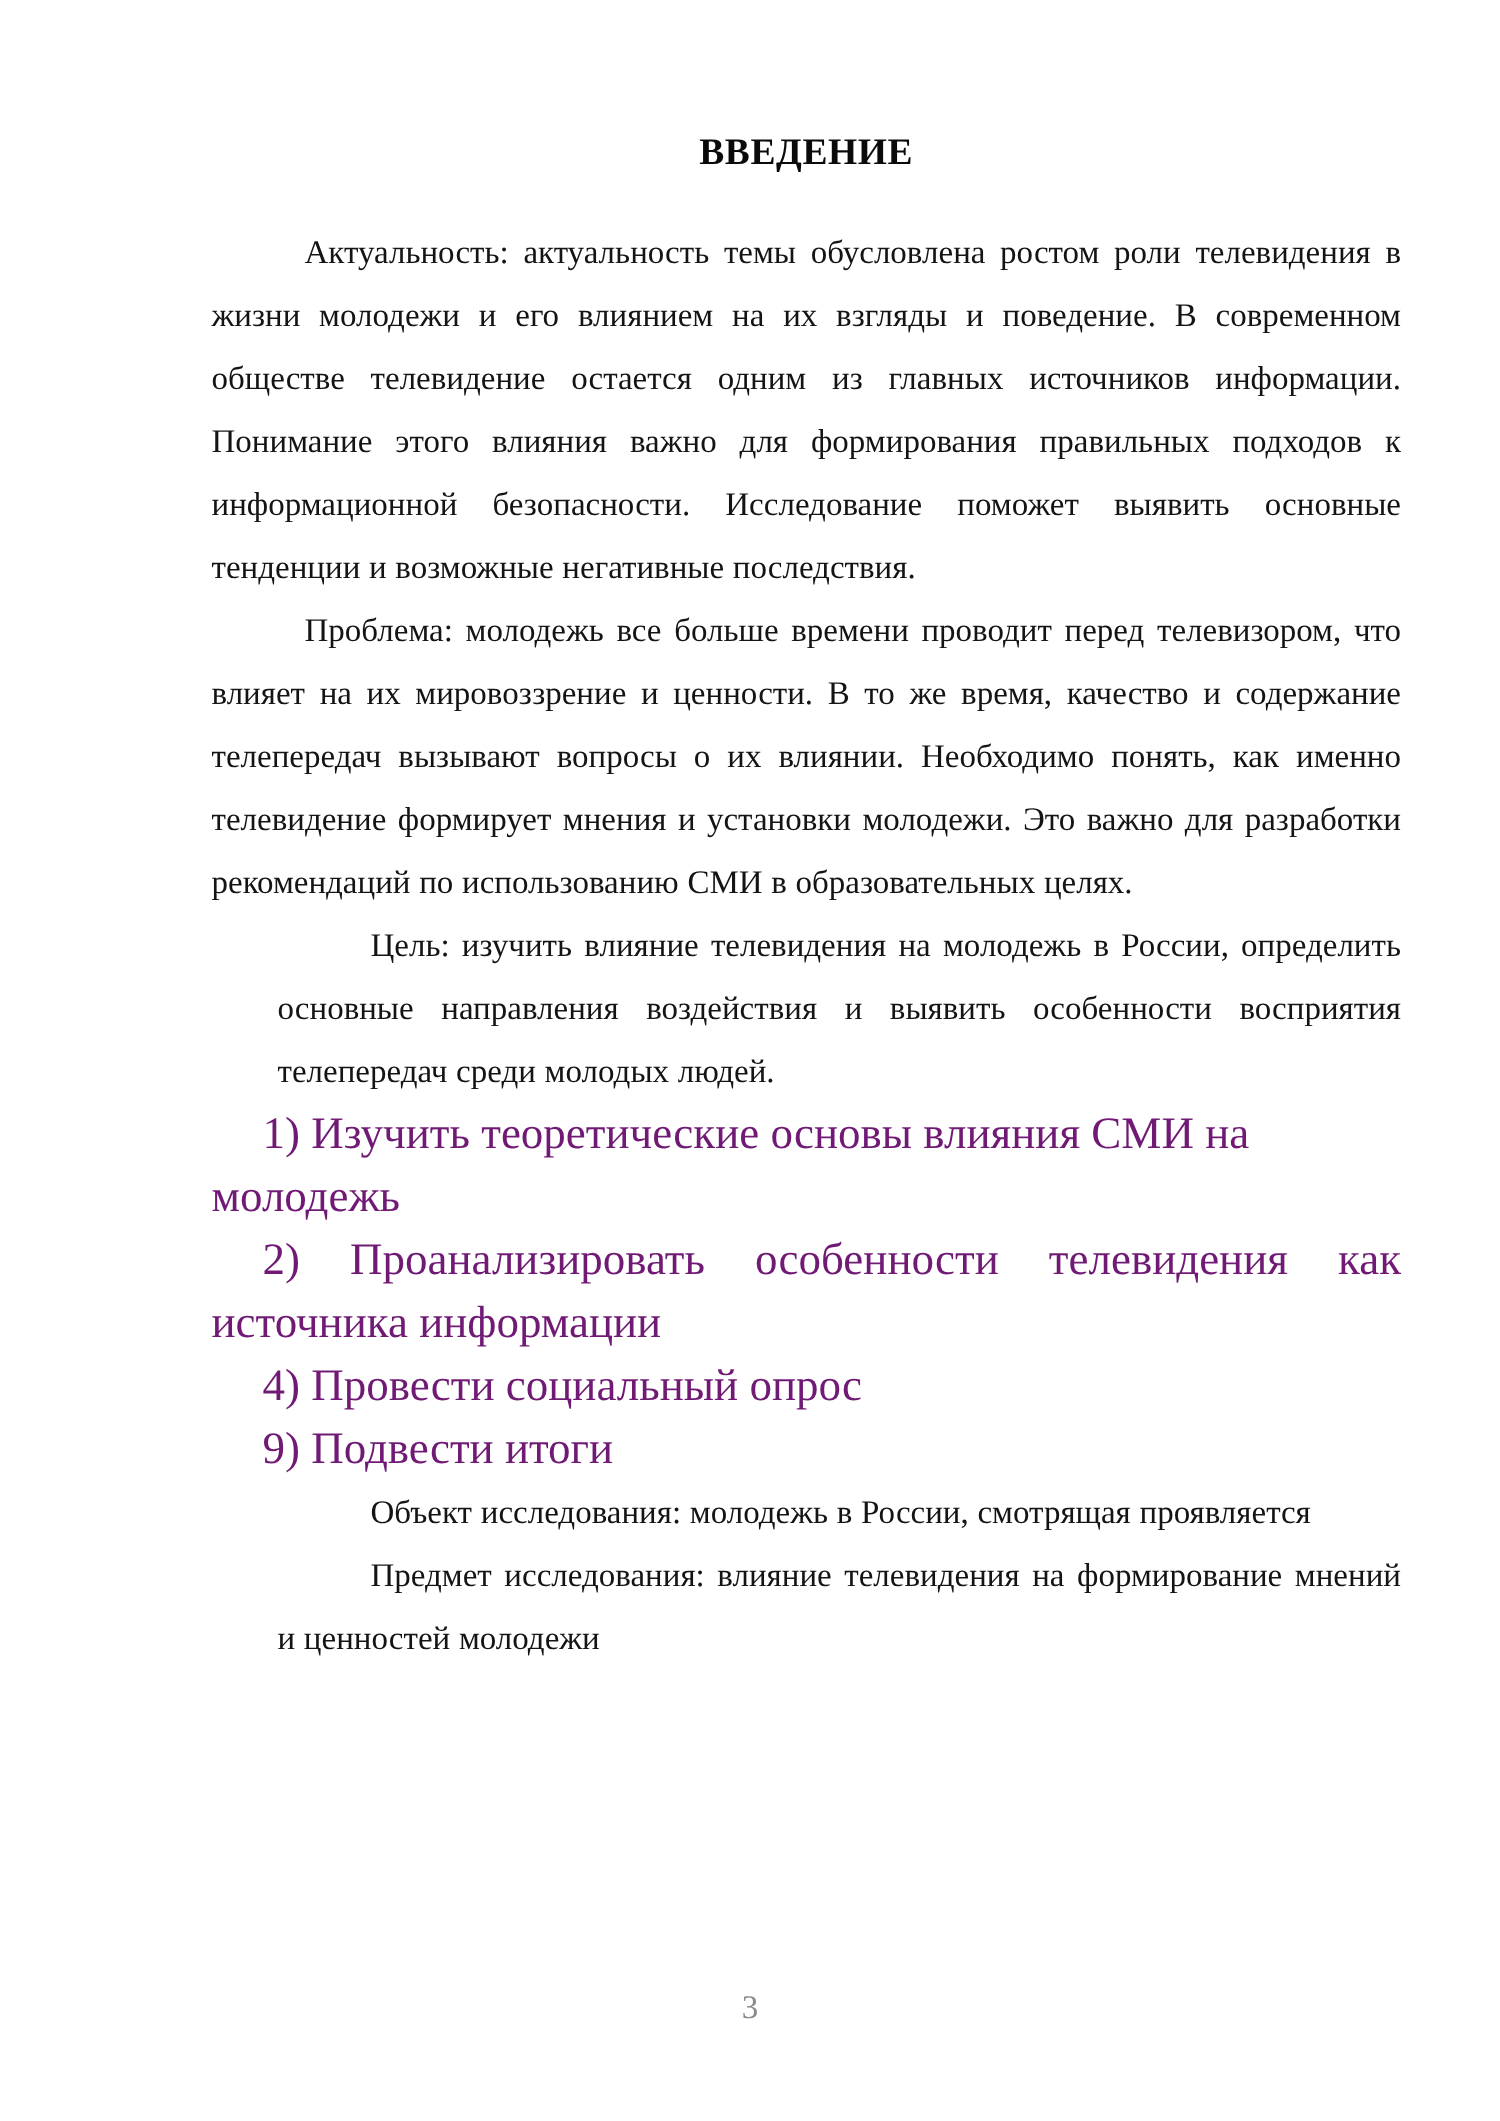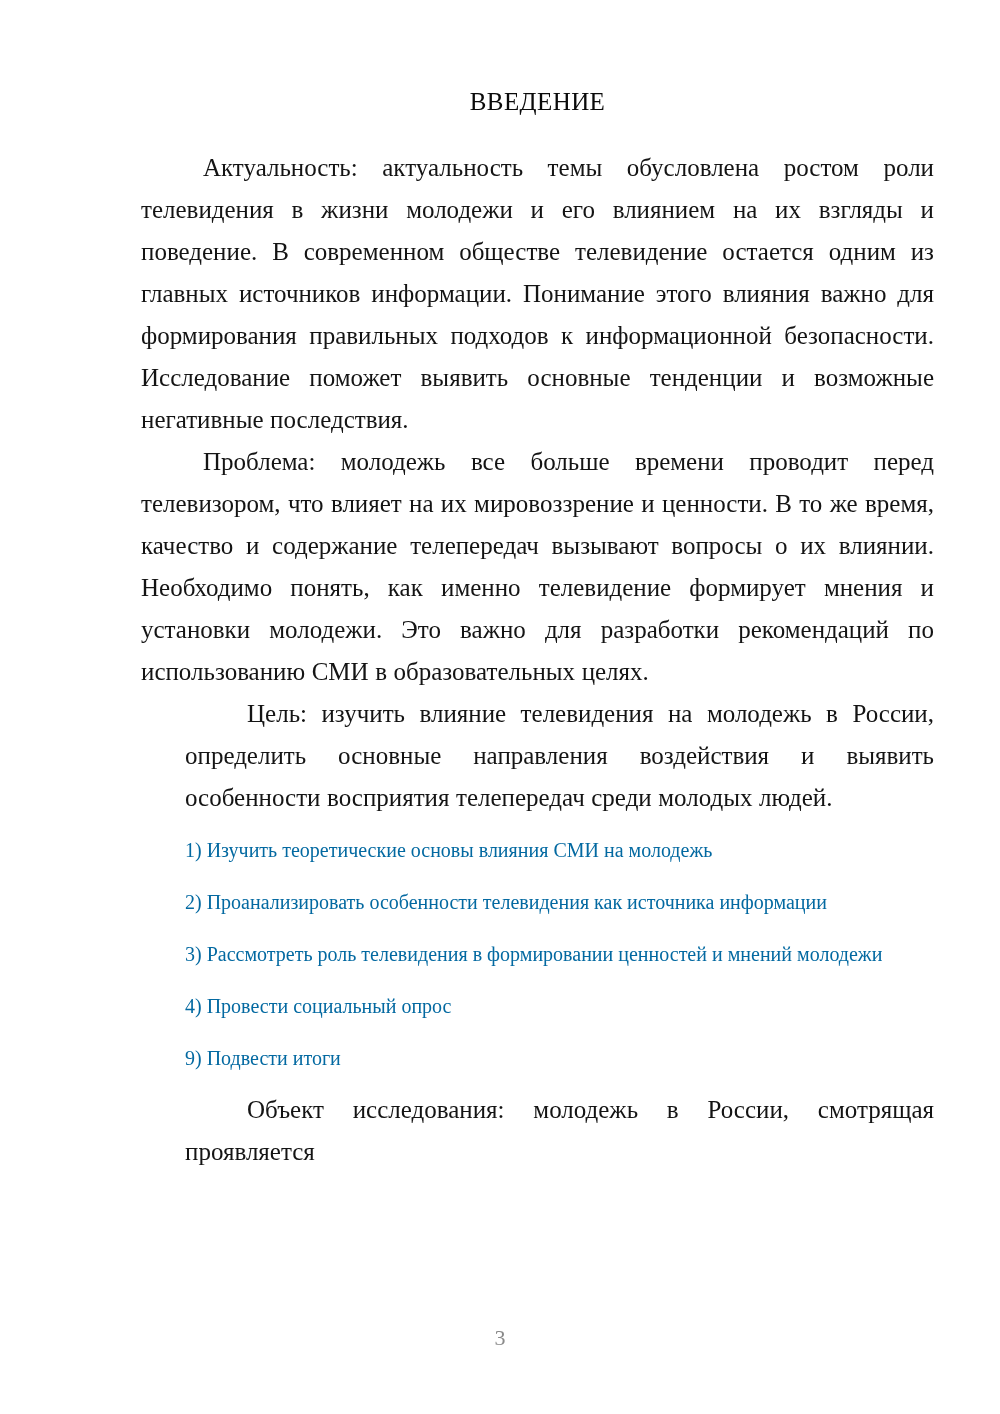--- a/index.html
+++ b/index.html
@@ -27,52 +27,52 @@
 
   .content {
     position: absolute;
     left: 141px;
     top: 88px;
     width: 793px;
   }
 
   .doc-title {
     font-size: 25px;
-    font-weight: normal;
+    font-weight: bold;
     text-align: center;
     letter-spacing: 0.4px;
     line-height: 1.15;
     margin: 0 0 30px 0;
     color: #0a0a0a;
   }
 
   .para {
-    font-size: 25px;
+    font-size: 22px;
     line-height: 42px;
     text-align: justify;
     text-justify: inter-word;
     margin: 0 0 0 0;
     text-indent: 62px;
     color: #141414;
     word-spacing: 0.3px;
   }
 
   .para.last-line-loose {
     text-align-last: left;
     margin-left: 44px;
   }
 
   .list-item {
-    font-size: 20px;
+    font-size: 30px;
     line-height: 42px;
     text-align: justify;
     text-justify: inter-word;
-    margin: 10px;
+    margin: 0;
     text-indent: 34px;
-    color: #0369a1;
+    color: #701a75;
   }
 
   .list-item.short {
     text-align: left;
   }
 
   .page-number {
     position: absolute;
     left: 0;
     top: 1325px;
@@ -95,26 +95,26 @@
 
     <p class="para">Проблема: молодежь все больше времени проводит перед телевизором, что влияет на их мировоззрение и ценности. В то же время, качество и содержание телепередач вызывают вопросы о их влиянии. Необходимо понять, как именно телевидение формирует мнения и установки молодежи. Это важно для разработки рекомендаций по использованию СМИ в образовательных целях.</p>
 
     <p class="para last-line-loose">Цель: изучить влияние телевидения на молодежь в России, определить основные направления воздействия и выявить особенности восприятия телепередач среди молодых людей.</p>
 
 
     <p class="list-item short">1) Изучить теоретические основы влияния СМИ на молодежь</p>
 
     <p class="list-item">2) Проанализировать особенности телевидения как источника информации</p>
 
-    <p class="list-item short">3) Рассмотреть роль телевидения в формировании ценностей и мнений молодежи</p>
 
     <p class="list-item short">4) Провести социальный опрос</p>
 
     <p class="list-item short">9) Подвести итоги</p>
 
     <p class="para last-line-loose">Объект исследования: молодежь в России, смотрящая проявляется</p>
 
+    <p class="para last-line-loose">Предмет исследования: влияние телевидения на формирование мнений и ценностей молодежи</p>
 
 
   </div>
 
   <div class="page-number">3</div>
 </div>
 
 </body></html>

